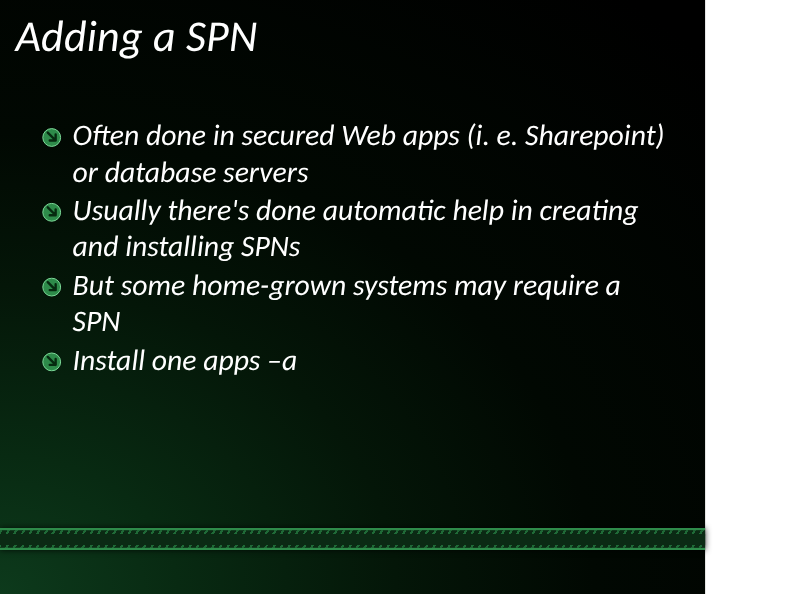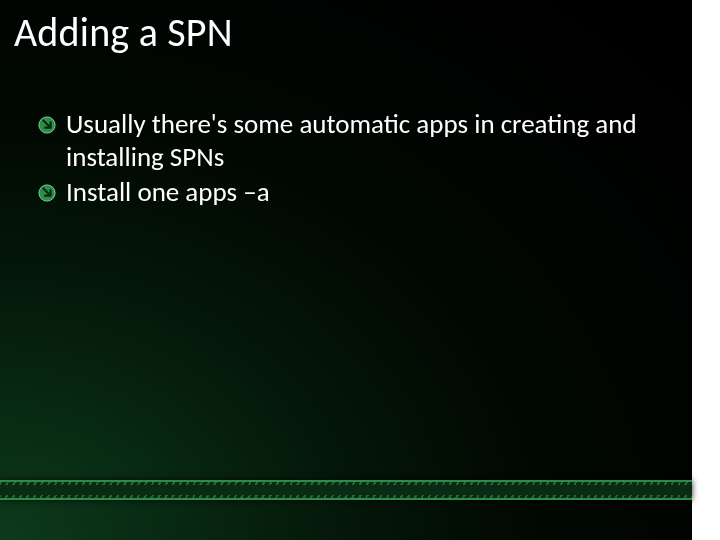--- a/index.html
+++ b/index.html
@@ -5,30 +5,31 @@
   html, body {
     margin: 0;
     padding: 0;
     width: 720px;
     height: 540px;
     overflow: hidden;
     font-family: Calibri, "Segoe UI", Arial, sans-serif;
   }
   .slide {
     position: relative;
-    width: 692px;
+    width: 641px;
     height: 540px;
     background: radial-gradient(ellipse 900px 700px at 0px 540px,
                 #0d3a1c 0%,
                 #082a12 18%,
                 #041608 40%,
                 #010802 60%,
                 #000000 100%);
     color: #ffffff;
     box-sizing: border-box;
+    font-style: italic;
   }
   .title {
     position: absolute;
     top: 8px;
     left: 14px;
     right: 20px;
     font-size: 40px;
     font-weight: 400;
     color: #ffffff;
     letter-spacing: 0.2px;
@@ -86,31 +87,49 @@
 </style>
 </head>
 <body>
 
 <div class="slide">
 
   <div class="title">Adding a SPN</div>
 
   <div class="content">
 
+    <div class="bullet-item">
+      <span class="bullet-icon">
+        <svg viewBox="0 0 20 20">
+            <circle cx="10" cy="10" r="9" fill="#2e8b4a" stroke="#7ddc9a" stroke-width="1"></circle>
+            <path d="M6 5 L14 13 M14 13 L14 7 M14 13 L8 13" stroke="#062a10" stroke-width="2.4" fill="none" stroke-linecap="round"></path>
+          </svg>
+      </span>
+      <span class="bullet-text">Often done in secured Web apps (i. e. Sharepoint) or database servers</span>
+    </div>
 
     <div class="bullet-item">
       <span class="bullet-icon">
         <svg viewBox="0 0 20 20">
             <circle cx="10" cy="10" r="9" fill="#2e8b4a" stroke="#7ddc9a" stroke-width="1"></circle>
             <path d="M6 5 L14 13 M14 13 L14 7 M14 13 L8 13" stroke="#062a10" stroke-width="2.4" fill="none" stroke-linecap="round"></path>
           </svg>
       </span>
-      <span class="bullet-text">Usually there's some automatic apps in creating and installing SPNs</span>
+      <span class="bullet-text">Usually there's done automatic help in creating and installing SPNs</span>
     </div>
 
+    <div class="bullet-item">
+      <span class="bullet-icon">
+        <svg viewBox="0 0 20 20">
+            <circle cx="10" cy="10" r="9" fill="#2e8b4a" stroke="#7ddc9a" stroke-width="1"></circle>
+            <path d="M6 5 L14 13 M14 13 L14 7 M14 13 L8 13" stroke="#062a10" stroke-width="2.4" fill="none" stroke-linecap="round"></path>
+          </svg>
+      </span>
+      <span class="bullet-text">But some home-grown systems may require a SPN</span>
+    </div>
 
     <div class="bullet-item">
       <span class="bullet-icon">
         <svg viewBox="0 0 20 20">
             <circle cx="10" cy="10" r="9" fill="#2e8b4a" stroke="#7ddc9a" stroke-width="1"></circle>
             <path d="M6 5 L14 13 M14 13 L14 7 M14 13 L8 13" stroke="#062a10" stroke-width="2.4" fill="none" stroke-linecap="round"></path>
           </svg>
       </span>
       <span class="bullet-text">Install one apps –a</span>
     </div>

